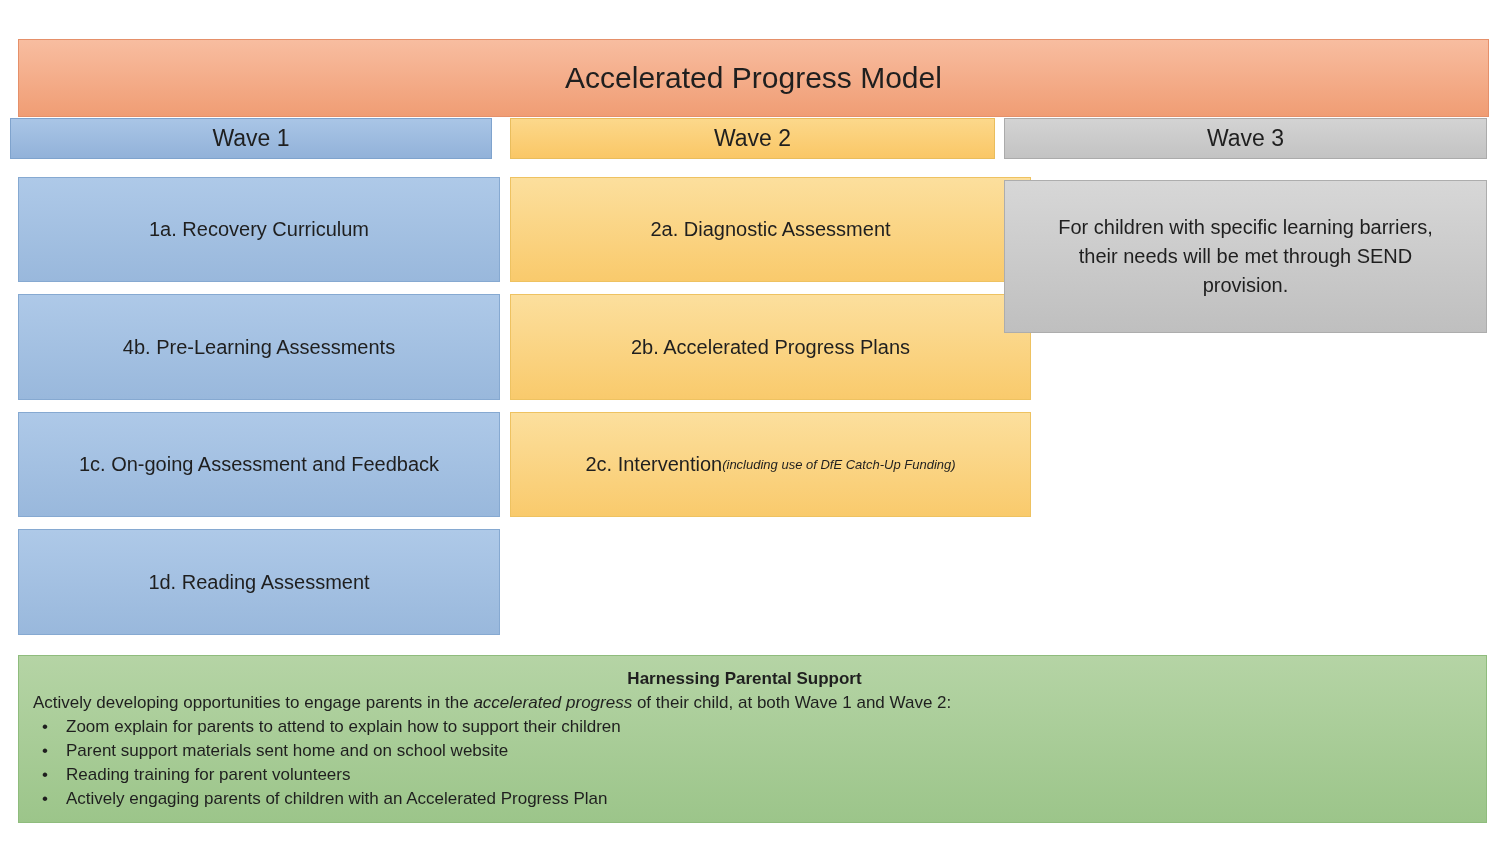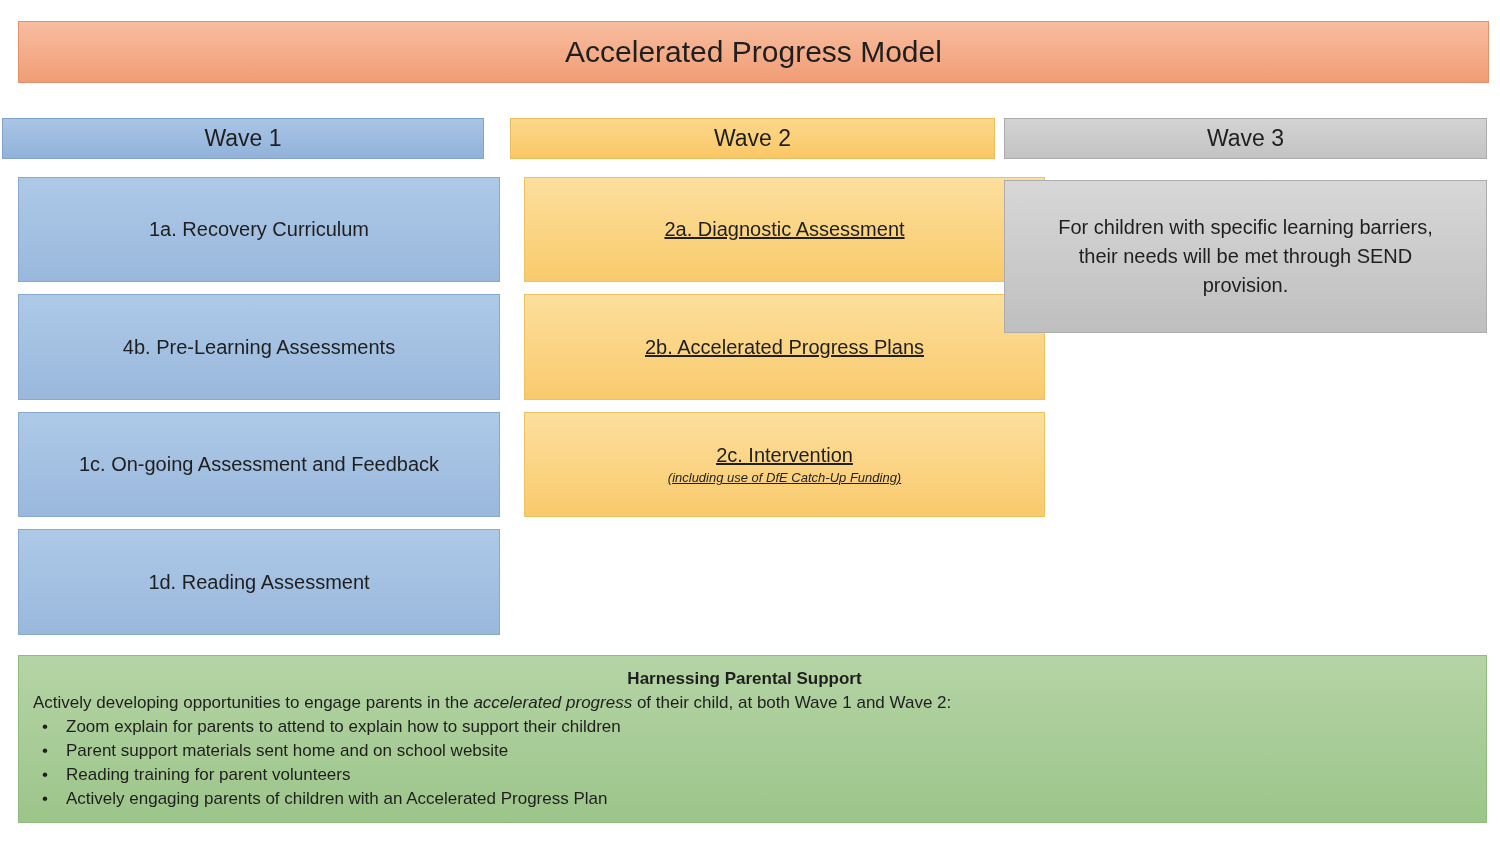--- a/index.html
+++ b/index.html
@@ -7,47 +7,47 @@
   .canvas { position:relative; width:1500px; height:844px; background:#ffffff; overflow:hidden; }
 
   .box {
     position:absolute; box-sizing:border-box;
     display:flex; align-items:center; justify-content:center;
     text-align:center;
   }
 
   
   .banner {
-    left:18px; top:21px; width:1471px; height:62px;
+    left:18px; top:39px; width:1471px; height:78px;
     background:linear-gradient(#f8bda0, #f09d74);
     border:1px solid #e5906a;
     font-size:30px;
   }
 
   
   .hdr { top:118px; height:41px; font-size:23px; }
-  .hdr-w1 { left:2px;   width:482px; background:linear-gradient(#a9c5e6,#92b2d9); border:1px solid #7fa3cd; }
+  .hdr-w1 { left:10px;   width:482px; background:linear-gradient(#a9c5e6,#92b2d9); border:1px solid #7fa3cd; }
   .hdr-w2 { left:510px;  width:485px; background:linear-gradient(#fcd88b,#fac766); border:1px solid #e9bd5d; }
   .hdr-w3 { left:1004px; width:483px; background:linear-gradient(#d3d3d3,#c3c3c3); border:1px solid #ababab; }
 
   
   .cell { font-size:20px; line-height:1.35; }
   .blue   { background:linear-gradient(#aec9e8,#99b8dc); border:1px solid #86a9d1; }
   .yellow { background:linear-gradient(#fcdf9d,#f9ca6c); border:1px solid #eec261; }
   .gray   { background:linear-gradient(#d7d7d7,#bfbfbf); border:1px solid #adadad; }
 
   .col1 { left:18px;   width:482px; }
-  .col2 { left:524px;  width:521px;text-decoration:underline; }
+  .col2 { left:510px;  width:521px; }
   .col3 { left:1004px; width:483px; }
   .row1 { top:177px; height:105px; }
   .row2 { top:294px; height:106px; }
   .row3 { top:412px; height:105px; }
   .row4 { top:529px; height:106px; }
 
-  .stacked { flex-direction:column; }
+  .stacked { flex-direction:row; }
   .sub-italic { font-style:italic; font-size:13px; }
 
   .wave3-note { top:180px; height:153px; padding:0 34px; font-size:20px; line-height:29px; }
 
   
   .green-panel {
     position:absolute; box-sizing:border-box;
     left:18px; top:655px; width:1469px; height:168px;
     background:linear-gradient(#b5d4a5,#9cc58a);
     border:1px solid #8fbc7d;

